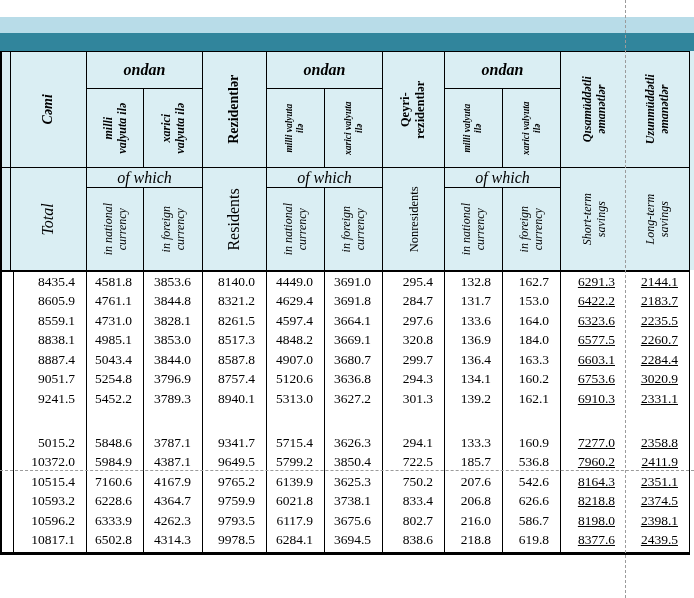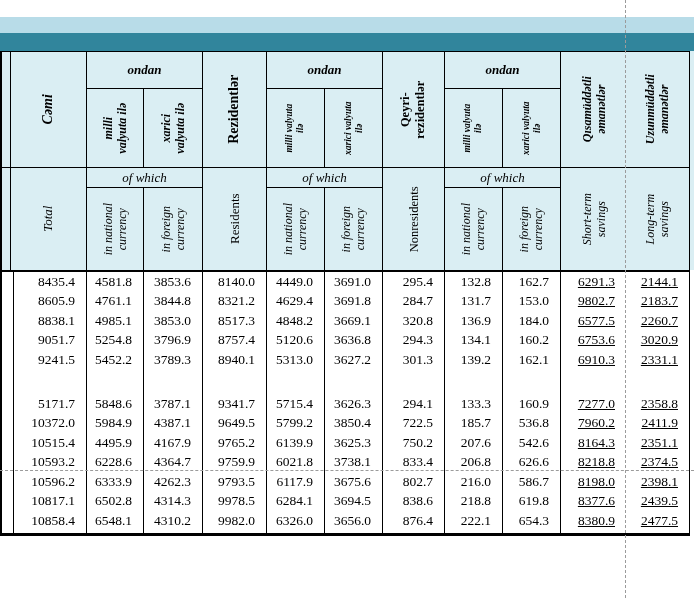--- a/index.html
+++ b/index.html
@@ -27,21 +27,21 @@
   .hc{
     border-right:1px solid #000;border-bottom:1px solid #000;
     display:flex;align-items:center;justify-content:center;
     overflow:hidden;text-align:center;
   }
   .hc.nb{border-bottom:none;}
   .hc.nr{border-right:none;}
   .rot{transform:rotate(-90deg);white-space:pre-line;line-height:1.18;display:block;}
   .pre{white-space:pre-line;}
   .b{font-weight:bold;} .i{font-style:italic;}
-  .fs14{font-size:14px;} .fs13{font-size:13px;} .fs125{font-size:12.5px;}
+  .fs14{font-size:14px;} .fs13{font-size:16px;} .fs125{font-size:12.5px;}
   .fs12{font-size:12px;} .fs95{font-size:9.5px;}
 
   .span2r{grid-row:span 2;}
   .span2c{grid-column:span 2;}
 
   
   .row{height:19.5px;}
   .row.gap{height:24.5px;}
   .row.filler{height:2px;}
   .dc{
@@ -193,39 +193,67 @@
           <div class="dc"></div>
           <div class="dc">8605.9</div>
           <div class="dc">4761.1</div>
           <div class="dc">3844.8</div>
           <div class="dc">8321.2</div>
           <div class="dc">4629.4</div>
           <div class="dc">3691.8</div>
           <div class="dc">284.7</div>
           <div class="dc">131.7</div>
           <div class="dc">153.0</div>
-          <div class="dc nr">9802.7</div>
+          <div class="dc nr">6422.2</div>
           <div class="dc nr">2183.7</div>
+        </div>
+        <div class="grid row">
+          <div class="dc"></div>
+          <div class="dc">8559.1</div>
+          <div class="dc">4731.0</div>
+          <div class="dc">3828.1</div>
+          <div class="dc">8261.5</div>
+          <div class="dc">4597.4</div>
+          <div class="dc">3664.1</div>
+          <div class="dc">297.6</div>
+          <div class="dc">133.6</div>
+          <div class="dc">164.0</div>
+          <div class="dc nr">6323.6</div>
+          <div class="dc nr">2235.5</div>
         </div>
         <div class="grid row">
           <div class="dc"></div>
           <div class="dc">8838.1</div>
           <div class="dc">4985.1</div>
           <div class="dc">3853.0</div>
           <div class="dc">8517.3</div>
           <div class="dc">4848.2</div>
           <div class="dc">3669.1</div>
           <div class="dc">320.8</div>
           <div class="dc">136.9</div>
           <div class="dc">184.0</div>
           <div class="dc nr">6577.5</div>
           <div class="dc nr">2260.7</div>
         </div>
         <div class="grid row">
           <div class="dc"></div>
+          <div class="dc">8887.4</div>
+          <div class="dc">5043.4</div>
+          <div class="dc">3844.0</div>
+          <div class="dc">8587.8</div>
+          <div class="dc">4907.0</div>
+          <div class="dc">3680.7</div>
+          <div class="dc">299.7</div>
+          <div class="dc">136.4</div>
+          <div class="dc">163.3</div>
+          <div class="dc nr">6603.1</div>
+          <div class="dc nr">2284.4</div>
+        </div>
+        <div class="grid row">
+          <div class="dc"></div>
           <div class="dc">9051.7</div>
           <div class="dc">5254.8</div>
           <div class="dc">3796.9</div>
           <div class="dc">8757.4</div>
           <div class="dc">5120.6</div>
           <div class="dc">3636.8</div>
           <div class="dc">294.3</div>
           <div class="dc">134.1</div>
           <div class="dc">160.2</div>
           <div class="dc nr">6753.6</div>
@@ -256,21 +284,21 @@
         <div class="dc"></div>
         <div class="dc"></div>
         <div class="dc"></div>
         <div class="dc"></div>
         <div class="dc nr"></div>
         <div class="dc nr"></div>
       </div>
     <div>
         <div class="grid row">
           <div class="dc"></div>
-          <div class="dc">5171.7</div>
+          <div class="dc">5015.2</div>
           <div class="dc">5848.6</div>
           <div class="dc">3787.1</div>
           <div class="dc">9341.7</div>
           <div class="dc">5715.4</div>
           <div class="dc">3626.3</div>
           <div class="dc">294.1</div>
           <div class="dc">133.3</div>
           <div class="dc">160.9</div>
           <div class="dc nr">7277.0</div>
           <div class="dc nr">2358.8</div>
@@ -287,21 +315,21 @@
           <div class="dc">3850.4</div>
           <div class="dc">722.5</div>
           <div class="dc">185.7</div>
           <div class="dc">536.8</div>
           <div class="dc nr">7960.2</div>
           <div class="dc nr">2411.9</div>
         </div>
         <div class="grid row">
           <div class="dc"></div>
           <div class="dc">10515.4</div>
-          <div class="dc">4495.9</div>
+          <div class="dc">7160.6</div>
           <div class="dc">4167.9</div>
           <div class="dc">9765.2</div>
           <div class="dc">6139.9</div>
           <div class="dc">3625.3</div>
           <div class="dc">750.2</div>
           <div class="dc">207.6</div>
           <div class="dc">542.6</div>
           <div class="dc nr">8164.3</div>
           <div class="dc nr">2351.1</div>
         </div>
@@ -340,34 +368,20 @@
           <div class="dc">4314.3</div>
           <div class="dc">9978.5</div>
           <div class="dc">6284.1</div>
           <div class="dc">3694.5</div>
           <div class="dc">838.6</div>
           <div class="dc">218.8</div>
           <div class="dc">619.8</div>
           <div class="dc nr">8377.6</div>
           <div class="dc nr">2439.5</div>
         </div>
-        <div class="grid row">
-          <div class="dc"></div>
-          <div class="dc">10858.4</div>
-          <div class="dc">6548.1</div>
-          <div class="dc">4310.2</div>
-          <div class="dc">9982.0</div>
-          <div class="dc">6326.0</div>
-          <div class="dc">3656.0</div>
-          <div class="dc">876.4</div>
-          <div class="dc">222.1</div>
-          <div class="dc">654.3</div>
-          <div class="dc nr">8380.9</div>
-          <div class="dc nr">2477.5</div>
-        </div>
       </div>
     <div class="grid row filler">
         <div class="dc"></div>
         <div class="dc"></div>
         <div class="dc"></div>
         <div class="dc"></div>
         <div class="dc"></div>
         <div class="dc"></div>
         <div class="dc"></div>
         <div class="dc"></div>

